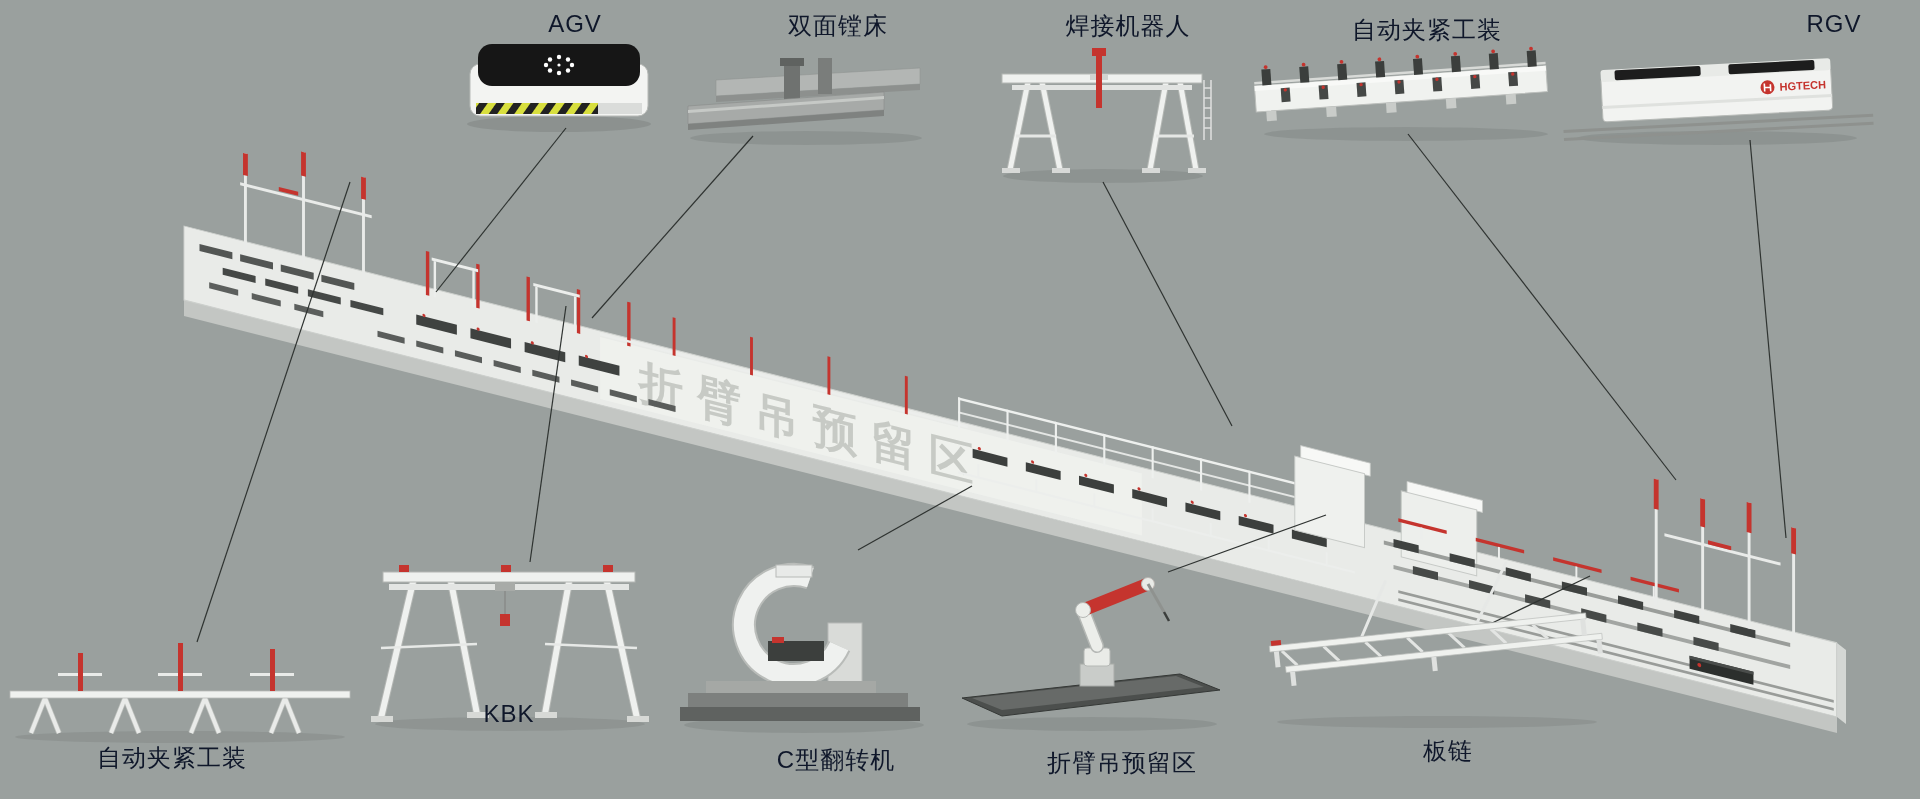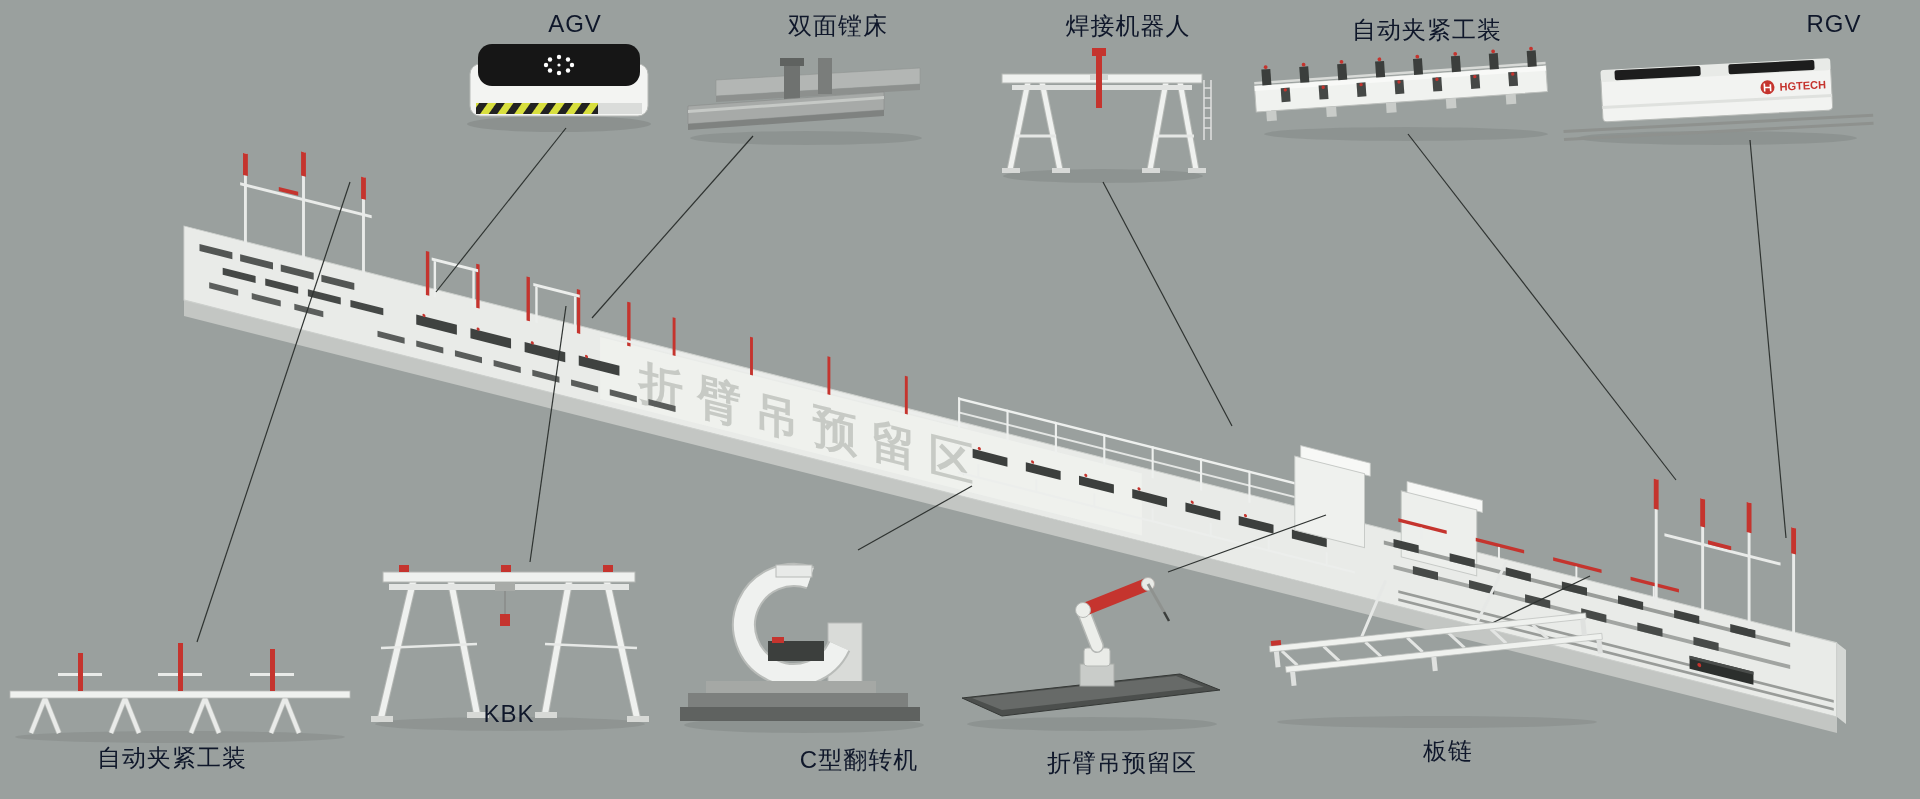--- a/index.html
+++ b/index.html
@@ -454,17 +454,17 @@
 </svg>
 
   <div class="callout-label" style="left:575px;top:10px">AGV</div>
   <div class="callout-label" style="left:838px;top:10px">双面镗床</div>
   <div class="callout-label" style="left:1128px;top:10px">焊接机器人</div>
   <div class="callout-label" style="left:1427px;top:14px">自动夹紧工装</div>
   <div class="callout-label" style="left:1834px;top:10px">RGV</div>
 
   <div class="callout-label" style="left:172px;top:742px">自动夹紧工装</div>
   <div class="callout-label" style="left:509px;top:700px">KBK</div>
-  <div class="callout-label" style="left:859px;top:744px">C型翻转机</div>
+  <div class="callout-label" style="left:836px;top:744px">C型翻转机</div>
   <div class="callout-label" style="left:1122px;top:747px">折臂吊预留区</div>
   <div class="callout-label" style="left:1448px;top:735px">板链</div>
 
 </div>
 
 </body></html>

